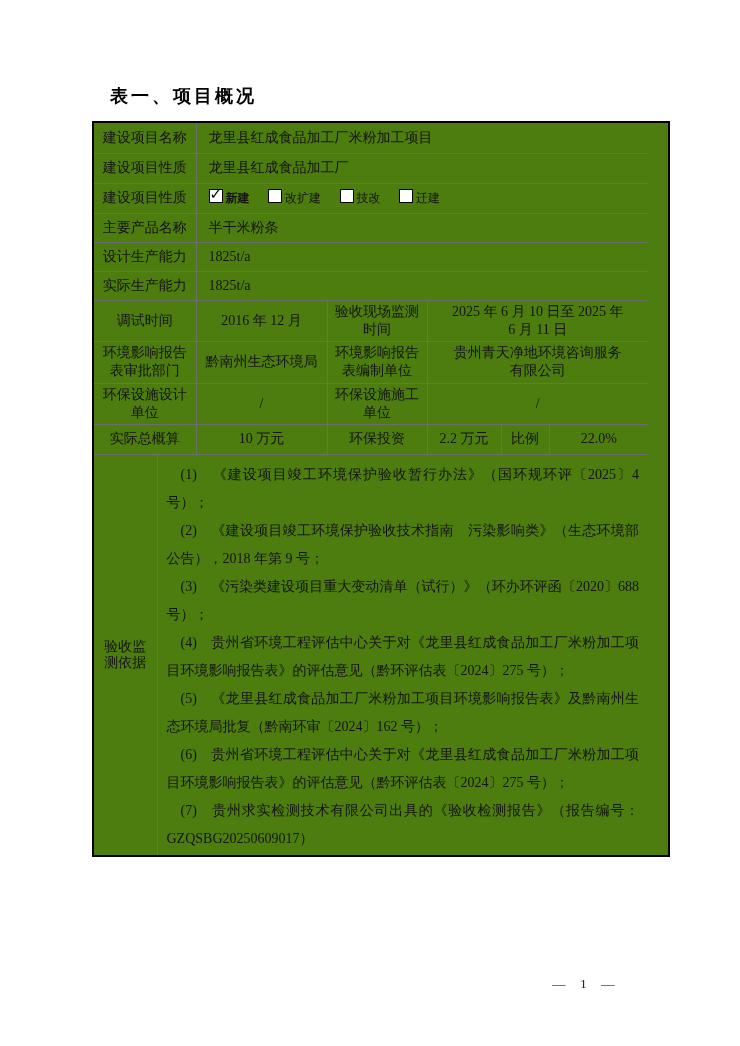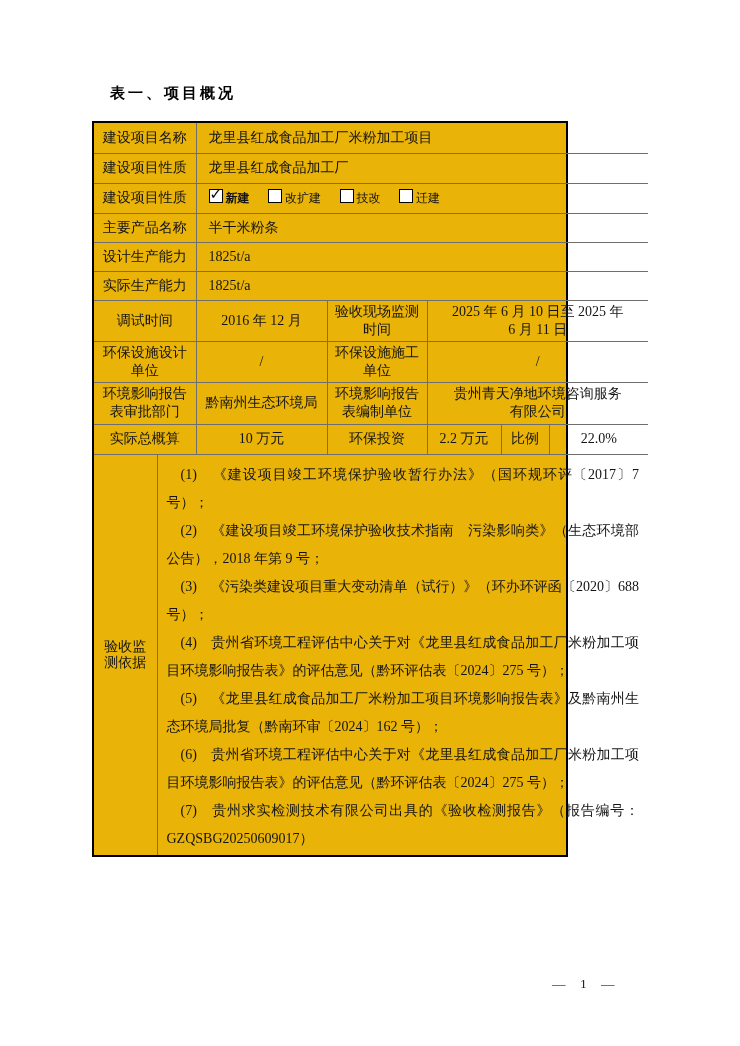--- a/index.html
+++ b/index.html
@@ -1,21 +1,21 @@
 <!DOCTYPE html>
 <html><head>
 <meta charset="utf-8">
 <style>
   html,body{margin:0;padding:0;background:#fff;}
   .page{position:relative;width:740px;height:1046px;background:#ffffff;overflow:hidden;
         font-family:"Liberation Serif","DejaVu Serif",serif;color:#111;}
-  .title{position:absolute;left:110px;top:84px;margin:0;font-size:15px;font-weight:700;
+  .title{position:absolute;left:110px;top:84px;margin:0;font-size:18px;font-weight:700;
          letter-spacing:3px;color:#000;}
-  .table-wrap{position:absolute;left:92px;top:121px;width:476px;box-sizing:border-box;
-              border:2px solid #000;background:#eab308;}
+  .table-wrap{position:absolute;left:92px;top:121px;width:578px;box-sizing:border-box;
+              border:2px solid #000;background:#4d7c0f;}
   table{border-collapse:collapse;table-layout:fixed;width:554px;}
   td{border:1px solid #6e6e6e;font-size:14px;line-height:18px;padding:2px 4px;
      text-align:center;vertical-align:middle;color:#141414;overflow:hidden;}
   .main-table tr td:first-child{border-left:0;}
   .main-table tr td:last-child{border-right:0;}
   .main-table tr:first-child td{border-top:0;}
   .basis-table td{border-top:0;border-bottom:0;}
   .basis-table td:first-child{border-left:0;}
   .basis-table td:last-child{border-right:0;}
   .lbl{padding:2px 7px;}
@@ -83,32 +83,32 @@
           <td class="lbl">实际生产能力</td>
           <td class="val-l" colspan="5">1825t/a</td>
         </tr>
         <tr style="height:38px">
           <td class="lbl">调试时间</td>
           <td class="val-c">2016 年 12 月</td>
           <td class="lbl">验收现场监测时间</td>
           <td class="val-c" colspan="3">2025 年 6 月 10 日至 2025 年
 6 月 11 日</td>
         </tr>
-        <tr style="height:38px">
-          <td class="lbl">环保设施设计单位</td>
-          <td class="val-c">/</td>
-          <td class="lbl">环保设施施工单位</td>
-          <td class="val-c" colspan="3">/</td>
-        </tr>
         <tr style="height:42px">
           <td class="lbl">环境影响报告表审批部门</td>
           <td class="val-c">黔南州生态环境局</td>
           <td class="lbl">环境影响报告表编制单位</td>
           <td class="val-c" colspan="3">贵州青天净地环境咨询服务
 有限公司</td>
+        </tr>
+        <tr style="height:38px">
+          <td class="lbl">环保设施设计单位</td>
+          <td class="val-c">/</td>
+          <td class="lbl">环保设施施工单位</td>
+          <td class="val-c" colspan="3">/</td>
         </tr>
         <tr style="height:30px">
           <td class="lbl">实际总概算</td>
           <td class="val-c">10 万元</td>
           <td class="lbl">环保投资</td>
           <td class="val-c">2.2 万元</td>
           <td class="lbl">比例</td>
           <td class="val-c">22.0%</td>
         </tr>
       </tbody>
@@ -116,21 +116,21 @@
 
     <table class="basis-table">
       <colgroup>
         <col style="width:63px">
           <col style="width:491px">
       </colgroup>
       <tbody>
         <tr style="height:396px">
           <td class="basis-lbl">验收监测依据</td>
           <td class="basis-content">
-            <p class="basis-item">(1)　《建设项目竣工环境保护验收暂行办法》（国环规环评〔2017〕7 号）；</p>
+            <p class="basis-item">(1)　《建设项目竣工环境保护验收暂行办法》（国环规环评〔2025〕4 号）；</p>
             <p class="basis-item">(2)　《建设项目竣工环境保护验收技术指南　污染影响类》（生态环境部公告），2018 年第 9 号；</p>
             <p class="basis-item">(3)　《污染类建设项目重大变动清单（试行）》（环办环评函〔2020〕688 号）；</p>
             <p class="basis-item">(4)　贵州省环境工程评估中心关于对《龙里县红成食品加工厂米粉加工项目环境影响报告表》的评估意见（黔环评估表〔2024〕275 号）；</p>
             <p class="basis-item">(5)　《龙里县红成食品加工厂米粉加工项目环境影响报告表》及黔南州生态环境局批复（黔南环审〔2024〕162 号）；</p>
             <p class="basis-item">(6)　贵州省环境工程评估中心关于对《龙里县红成食品加工厂米粉加工项目环境影响报告表》的评估意见（黔环评估表〔2024〕275 号）；</p>
             <p class="basis-item">(7)　贵州求实检测技术有限公司出具的《验收检测报告》（报告编号：GZQSBG20250609017）</p>
           </td>
         </tr>
       </tbody>
     </table>

